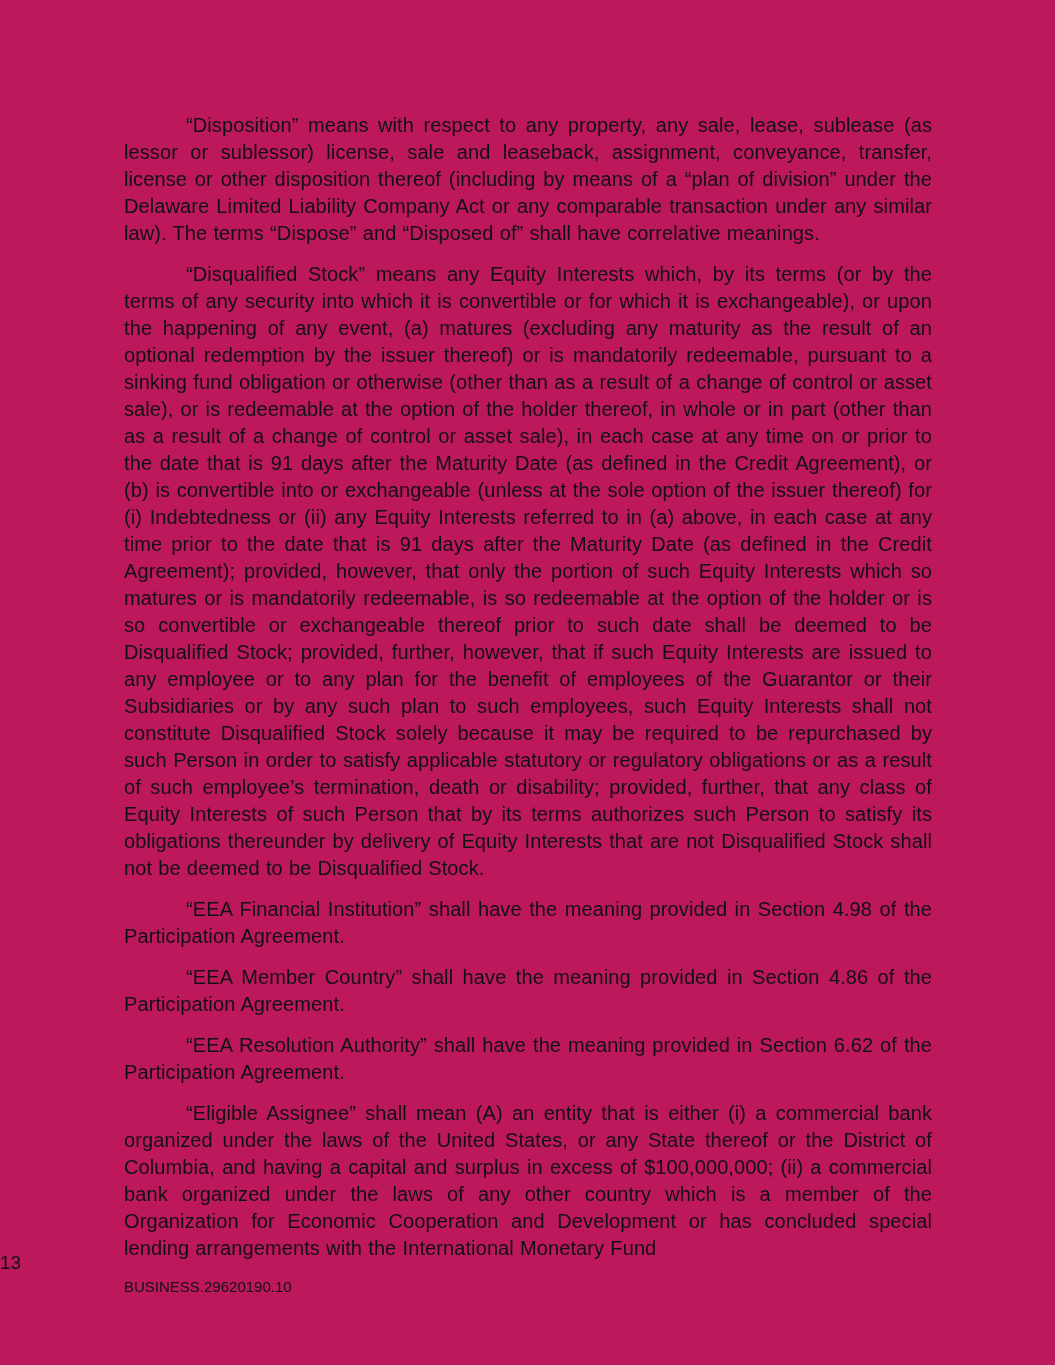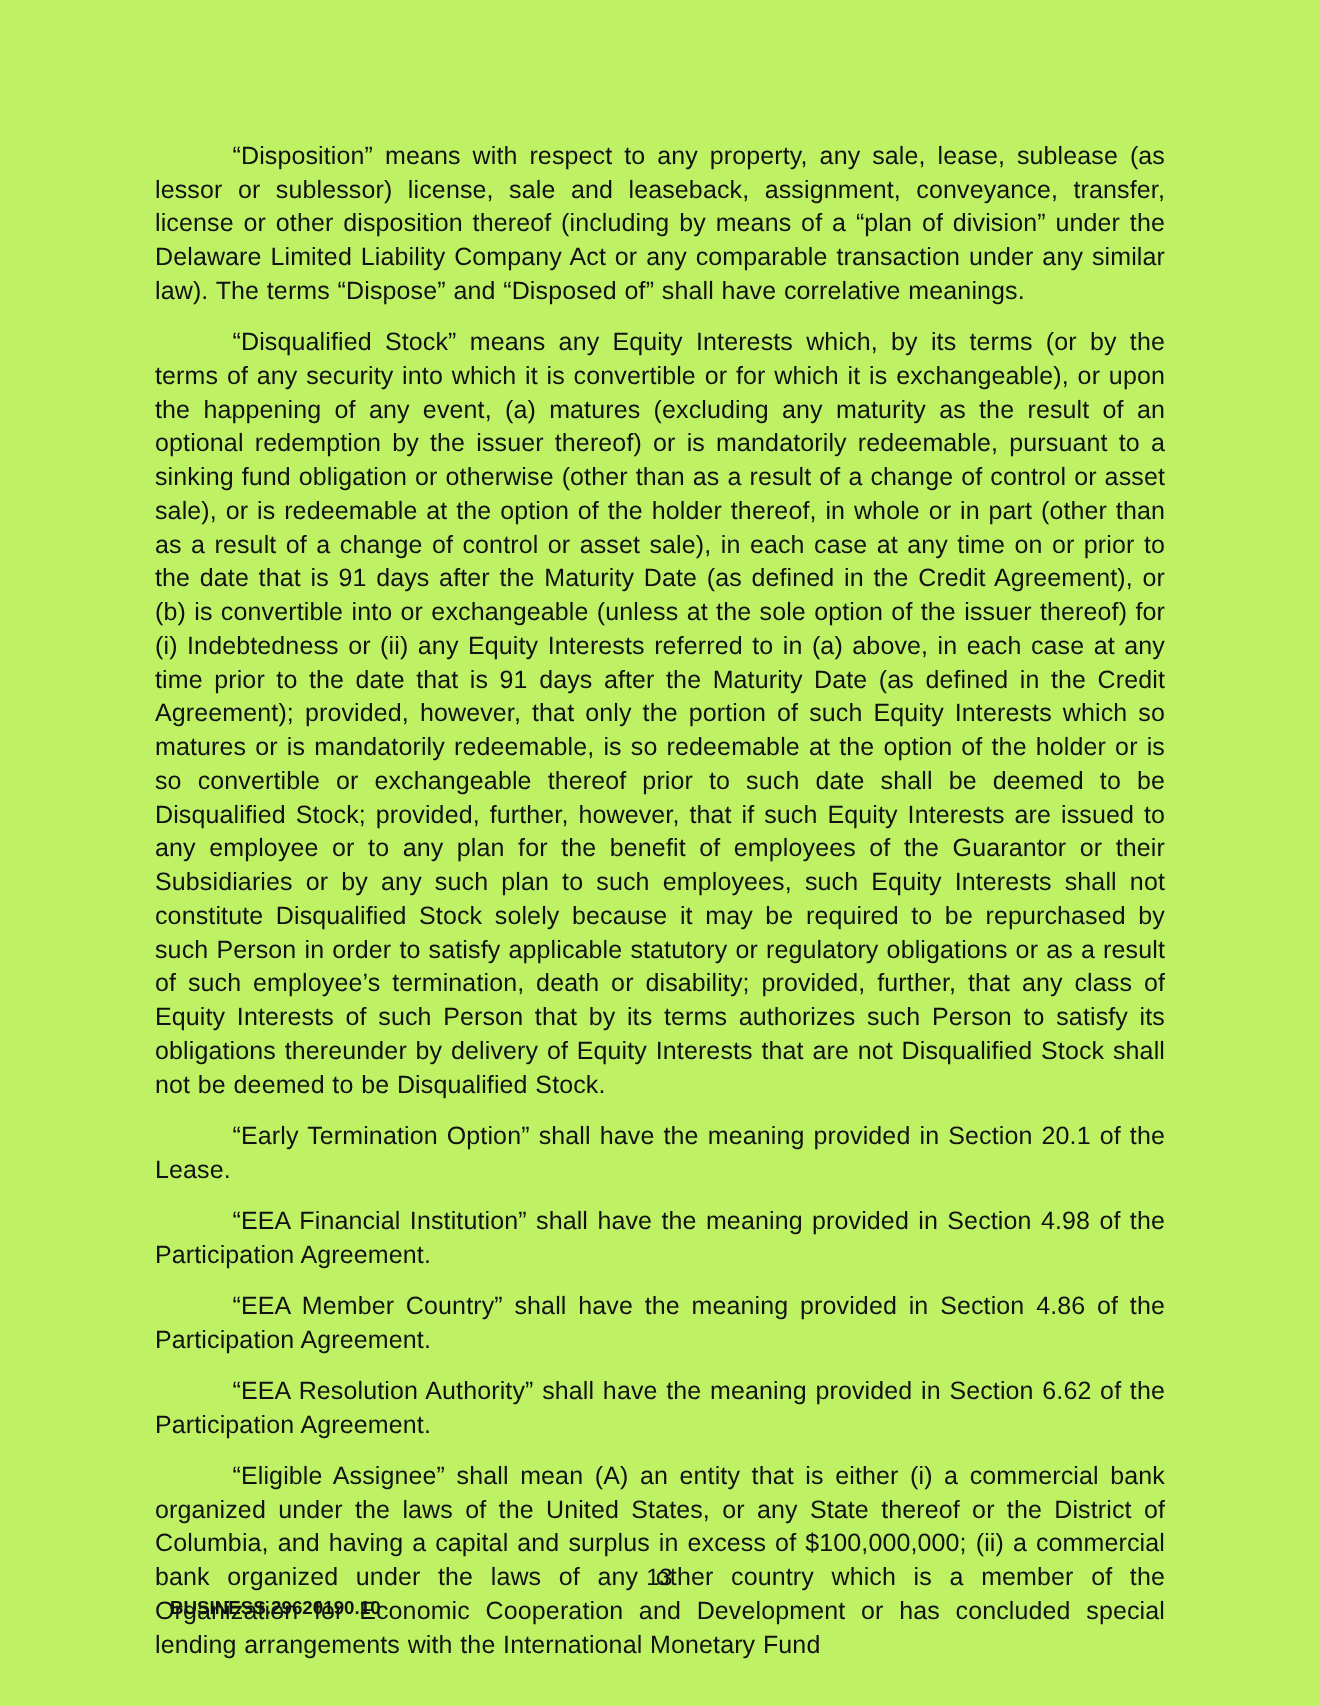--- a/index.html
+++ b/index.html
@@ -4,21 +4,21 @@
 <style>
   html, body {
     margin: 0;
     padding: 0;
     background: #ffffff;
   }
   .page {
     position: relative;
     width: 1055px;
     height: 1365px;
-    background: #bef264;
+    background: #be185d;
     font-family: "Liberation Sans", "DejaVu Sans", sans-serif;
     color: #111111;
     overflow: hidden;
   }
   .content {
     position: absolute;
     top: 112px;
     left: 124px;
     width: 808px;
   }
@@ -29,41 +29,38 @@
     text-align: justify;
     text-indent: 62px;
     letter-spacing: 0.1px;
     word-spacing: 0.5px;
   }
   .footer-pagenum {
     position: absolute;
     top: 1252px;
     left: 0;
     width: 1055px;
-    text-align: center;
     font-size: 19px;
     color: #111111;
   }
   .footer-docid {
     position: absolute;
     top: 1278px;
-    left: 136px;
+    left: 124px;
     font-size: 15px;
     color: #111111;
-    font-weight: bold;
   }
 </style>
 </head>
 <body>
 
 <div class="page">
   <div class="content">
     <p>“Disposition” means with respect to any property, any sale, lease, sublease (as lessor or sublessor) license, sale and leaseback, assignment, conveyance, transfer, license or other disposition thereof (including by means of a “plan of division” under the Delaware Limited Liability Company Act or any comparable transaction under any similar law). The terms “Dispose” and “Disposed of” shall have correlative meanings.</p>
     <p>“Disqualified Stock” means any Equity Interests which, by its terms (or by the terms of any security into which it is convertible or for which it is exchangeable), or upon the happening of any event, (a) matures (excluding any maturity as the result of an optional redemption by the issuer thereof) or is mandatorily redeemable, pursuant to a sinking fund obligation or otherwise (other than as a result of a change of control or asset sale), or is redeemable at the option of the holder thereof, in whole or in part (other than as a result of a change of control or asset sale), in each case at any time on or prior to the date that is 91 days after the Maturity Date (as defined in the Credit Agreement), or (b) is convertible into or exchangeable (unless at the sole option of the issuer thereof) for (i) Indebtedness or (ii) any Equity Interests referred to in (a) above, in each case at any time prior to the date that is 91 days after the Maturity Date (as defined in the Credit Agreement); provided, however, that only the portion of such Equity Interests which so matures or is mandatorily redeemable, is so redeemable at the option of the holder or is so convertible or exchangeable thereof prior to such date shall be deemed to be Disqualified Stock; provided, further, however, that if such Equity Interests are issued to any employee or to any plan for the benefit of employees of the Guarantor or their Subsidiaries or by any such plan to such employees, such Equity Interests shall not constitute Disqualified Stock solely because it may be required to be repurchased by such Person in order to satisfy applicable statutory or regulatory obligations or as a result of such employee’s termination, death or disability; provided, further, that any class of Equity Interests of such Person that by its terms authorizes such Person to satisfy its obligations thereunder by delivery of Equity Interests that are not Disqualified Stock shall not be deemed to be Disqualified Stock.</p>
-    <p>“Early Termination Option” shall have the meaning provided in Section 20.1 of the Lease.</p>
     <p>“EEA Financial Institution” shall have the meaning provided in Section 4.98 of the Participation Agreement.</p>
     <p>“EEA Member Country” shall have the meaning provided in Section 4.86 of the Participation Agreement.</p>
     <p>“EEA Resolution Authority” shall have the meaning provided in Section 6.62 of the Participation Agreement.</p>
     <p>“Eligible Assignee” shall mean (A) an entity that is either (i) a commercial bank organized under the laws of the United States, or any State thereof or the District of Columbia, and having a capital and surplus in excess of $100,000,000; (ii) a commercial bank organized under the laws of any other country which is a member of the Organization for Economic Cooperation and Development or has concluded special lending arrangements with the International Monetary Fund</p>
   </div>
   <div class="footer-pagenum">13</div>
   <div class="footer-docid">BUSINESS.29620190.10</div>
 </div>
 
 </body></html>

